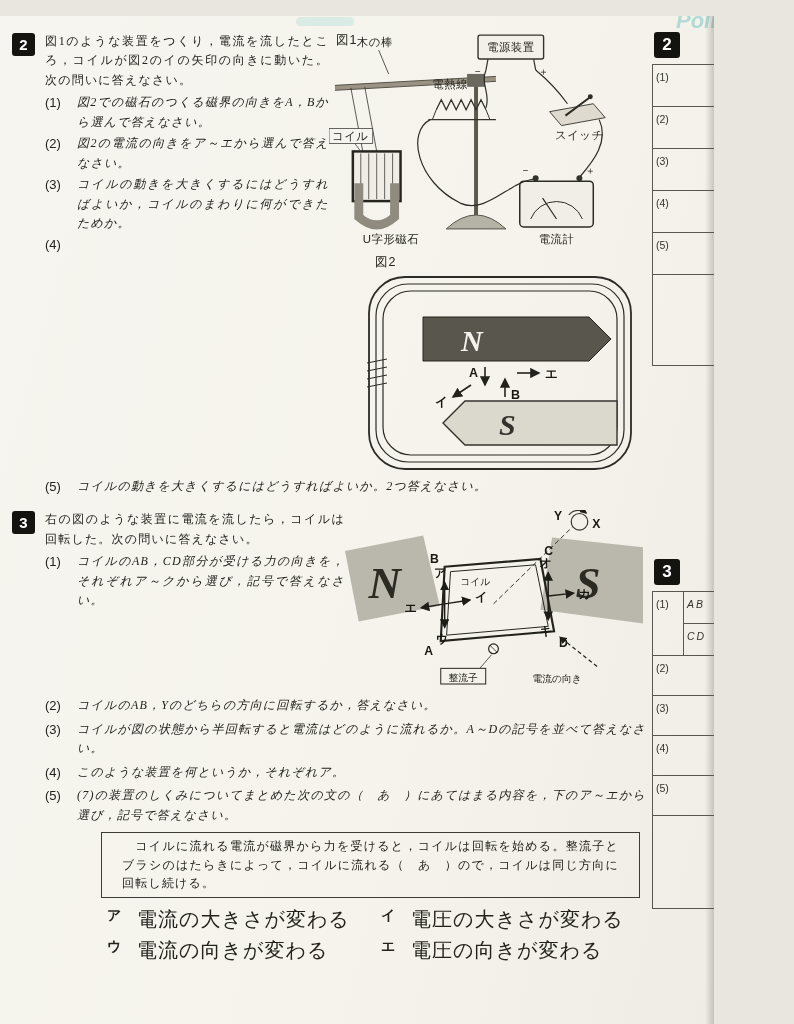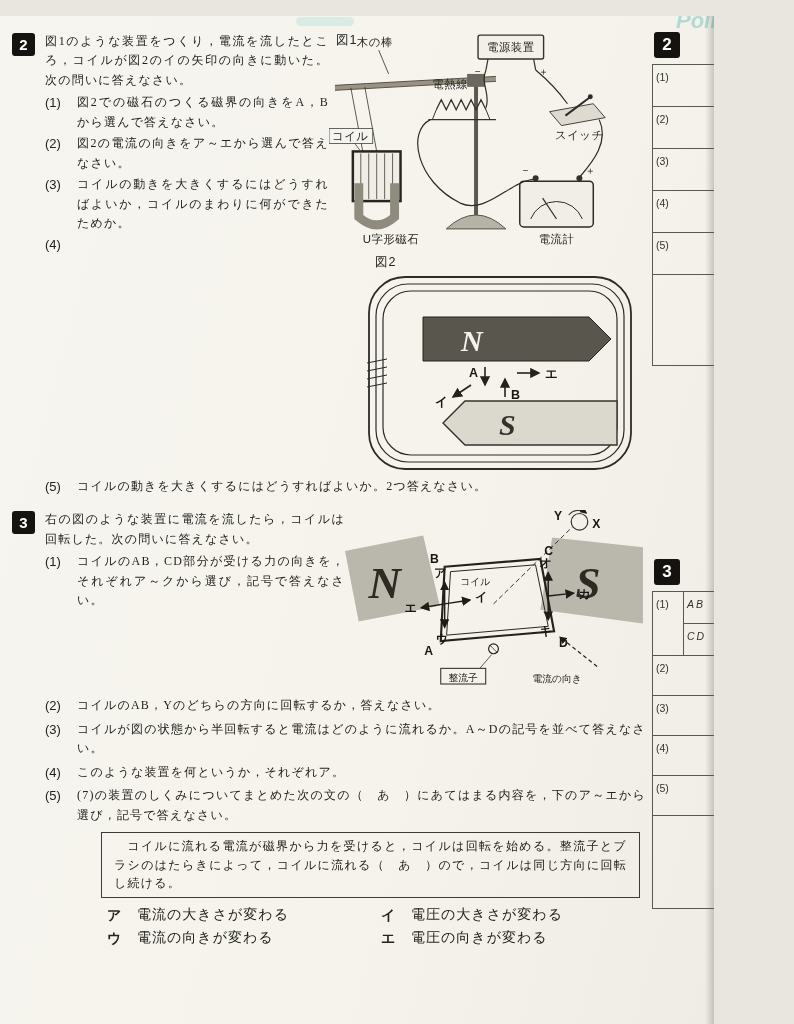--- a/index.html
+++ b/index.html
@@ -24,36 +24,36 @@
   .prob-body{flex:1;min-width:0;}
   .two-col{display:flex;}
   .txt-col{width:284px;margin-right:0;flex:none;}
   .txt-col.p3txt{width:300px;}
   .fig-col{flex:1;min-width:0;}
   .jp{font-size:12px;line-height:1.62;letter-spacing:1.2px;text-align:justify;margin:0;}
   .intro{margin:0 0 3px 0;}
   .item{display:flex;margin-top:2px;}
   .item-label{flex:none;width:32px;font-family:"Liberation Sans",sans-serif;font-size:13px;
         padding-top:2px;letter-spacing:0;}
-  .item-text{flex:1;min-width:0;}
+  .item-text{flex:1;min-width:0;font-style:italic;}
   .item.full{margin-top:4px;}
   .fig{position:relative;}
   .figcap{font-family:"Liberation Sans",sans-serif;font-size:12.5px;letter-spacing:1px;color:#23221d;}
   .fig1 .figcap{position:absolute;left:7px;top:4;}
   .figcap2{display:block;margin:8px 0 2px 46px;}
   .fig1 svg{display:block;}
   .fig2 svg{display:block;margin-left:36px;}
-  .quote-box{border:1.5px solid #3c3b35;margin:7px 6px 8px 56px;padding:4px 12px;}
+  .quote-box{border:1.5px solid #3c3b35;margin:7px 6px 8px 56px;padding:4px 20px;}
   .quote-box .jp{line-height:1.55;}
   .options{margin:3px 0 0 62px;}
   .opt-row{display:flex;margin-top:4px;}
   .opt{display:flex;width:274px;flex:none;}
   .opt-label{flex:none;width:30px;font-family:"Liberation Sans",sans-serif;font-weight:bold;
         font-size:14px;padding-top:1px;}
-  .opt-text{font-size:14px;letter-spacing:1px;}
+  .opt-text{font-size:20px;letter-spacing:1px;}
   .ansblock{margin-top:16px;}
   .ansblock .badge{margin-bottom:6px;margin-left:2px;}
   .ansblock.second{margin-top:193px;}
   .ans-table{border-collapse:collapse;width:138px;}
   .ans-table td{border:1px solid #595750;padding:2px 3px;vertical-align:top;background:rgba(255,255,255,.08);}
   .rlbl,.sub-lbl{font-family:"Liberation Sans",sans-serif;font-size:10.5px;color:#33322c;}
   .sub-lbl{letter-spacing:2px;font-style:italic;}
   tr.h37 td{height:37px;}
   tr.h86 td{height:86px;}
   tr.h27 td{height:27px;}

